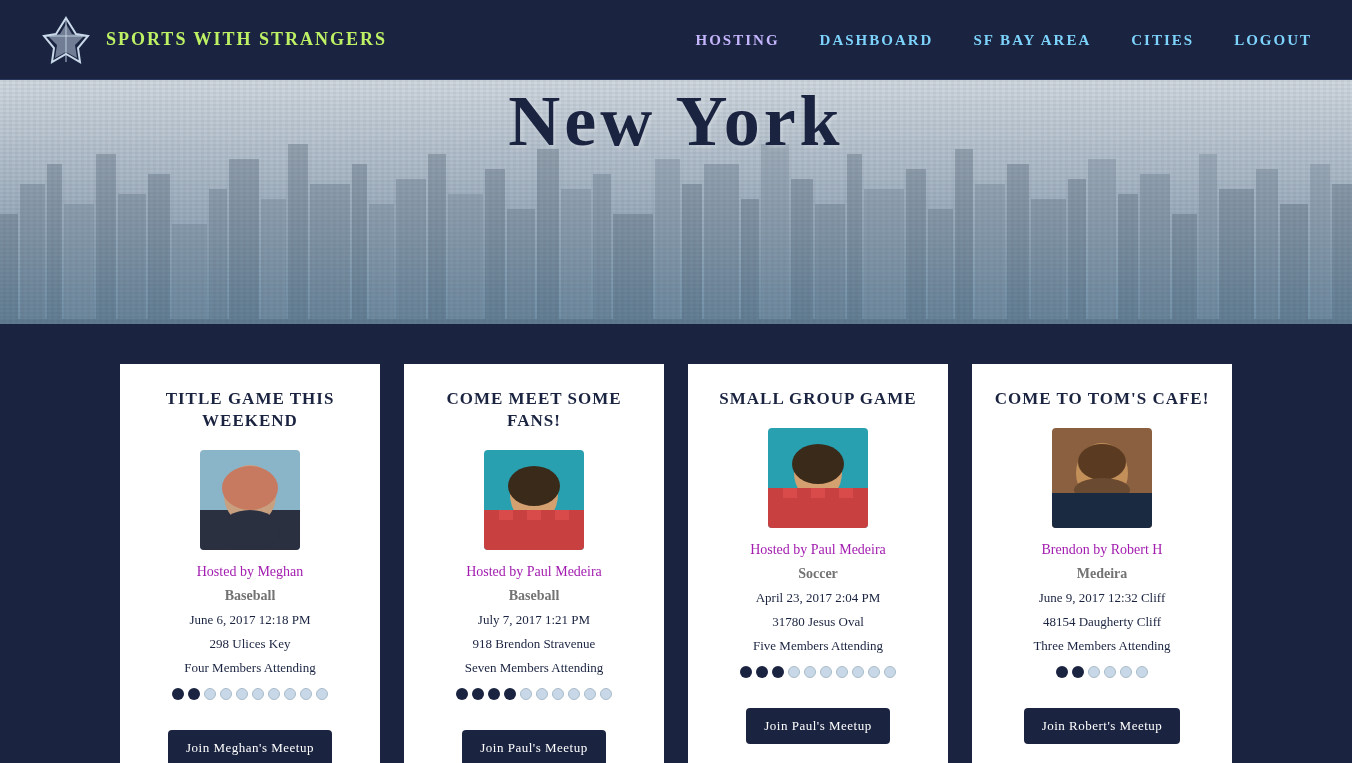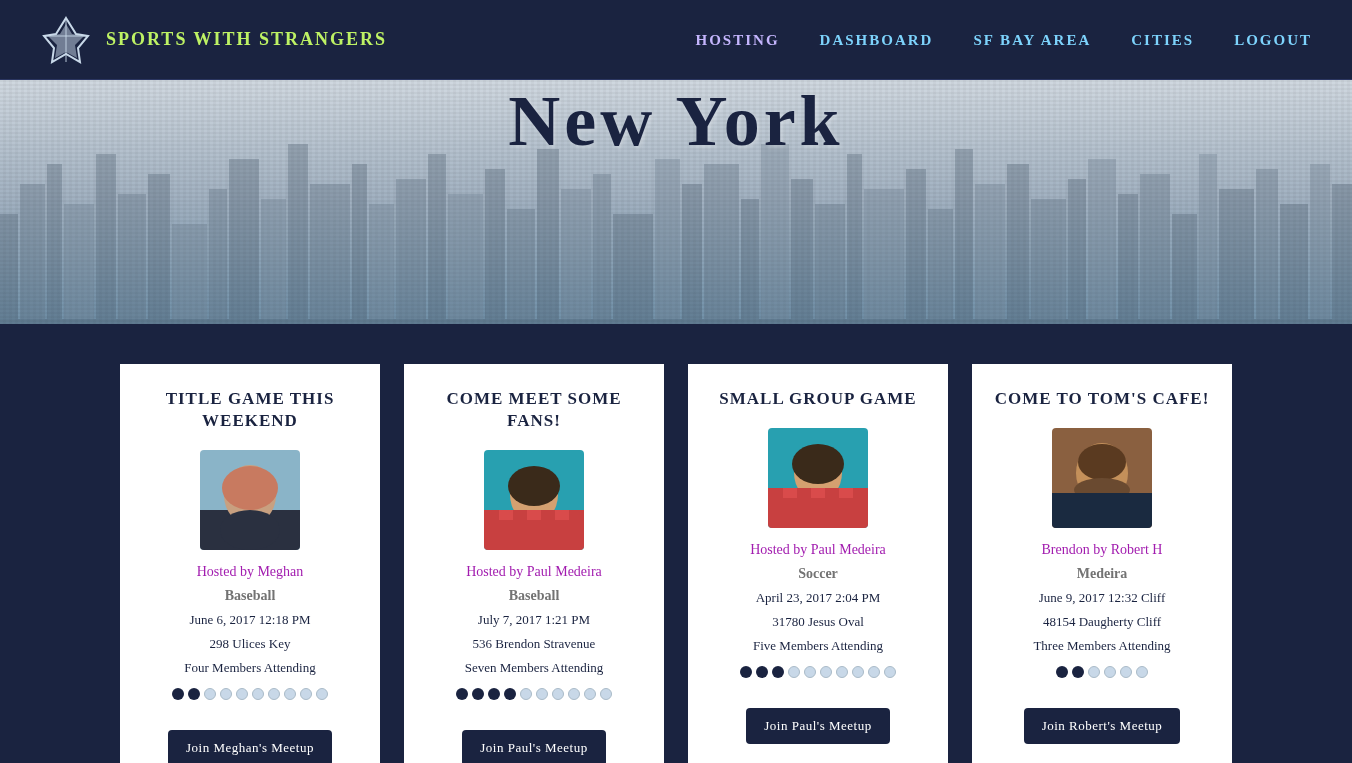--- a/index.html
+++ b/index.html
@@ -291,21 +291,21 @@
         <rect x="15" y="60" width="70" height="40" fill="#c84040"></rect>
 
         <rect x="15" y="60" width="14" height="10" fill="#e05050" opacity="0.7"></rect>
         <rect x="43" y="60" width="14" height="10" fill="#e05050" opacity="0.7"></rect>
         <rect x="71" y="60" width="14" height="10" fill="#e05050" opacity="0.7"></rect>
       </svg>
       </div>
       <div class="card-host">Hosted by Paul Medeira</div>
       <div class="card-sport">Baseball</div>
       <div class="card-date">July 7, 2017 1:21 PM</div>
-      <div class="card-address">536 Brendon Stravenue</div>
+      <div class="card-address">918 Brendon Stravenue</div>
       <div class="card-members">Seven Members Attending</div>
       <div class="card-dots">
         <div class="dot dot-filled"></div>
         <div class="dot dot-filled"></div>
         <div class="dot dot-filled"></div>
         <div class="dot dot-filled"></div>
         <div class="dot dot-empty"></div>
         <div class="dot dot-empty"></div>
         <div class="dot dot-empty"></div>
         <div class="dot dot-empty"></div>

